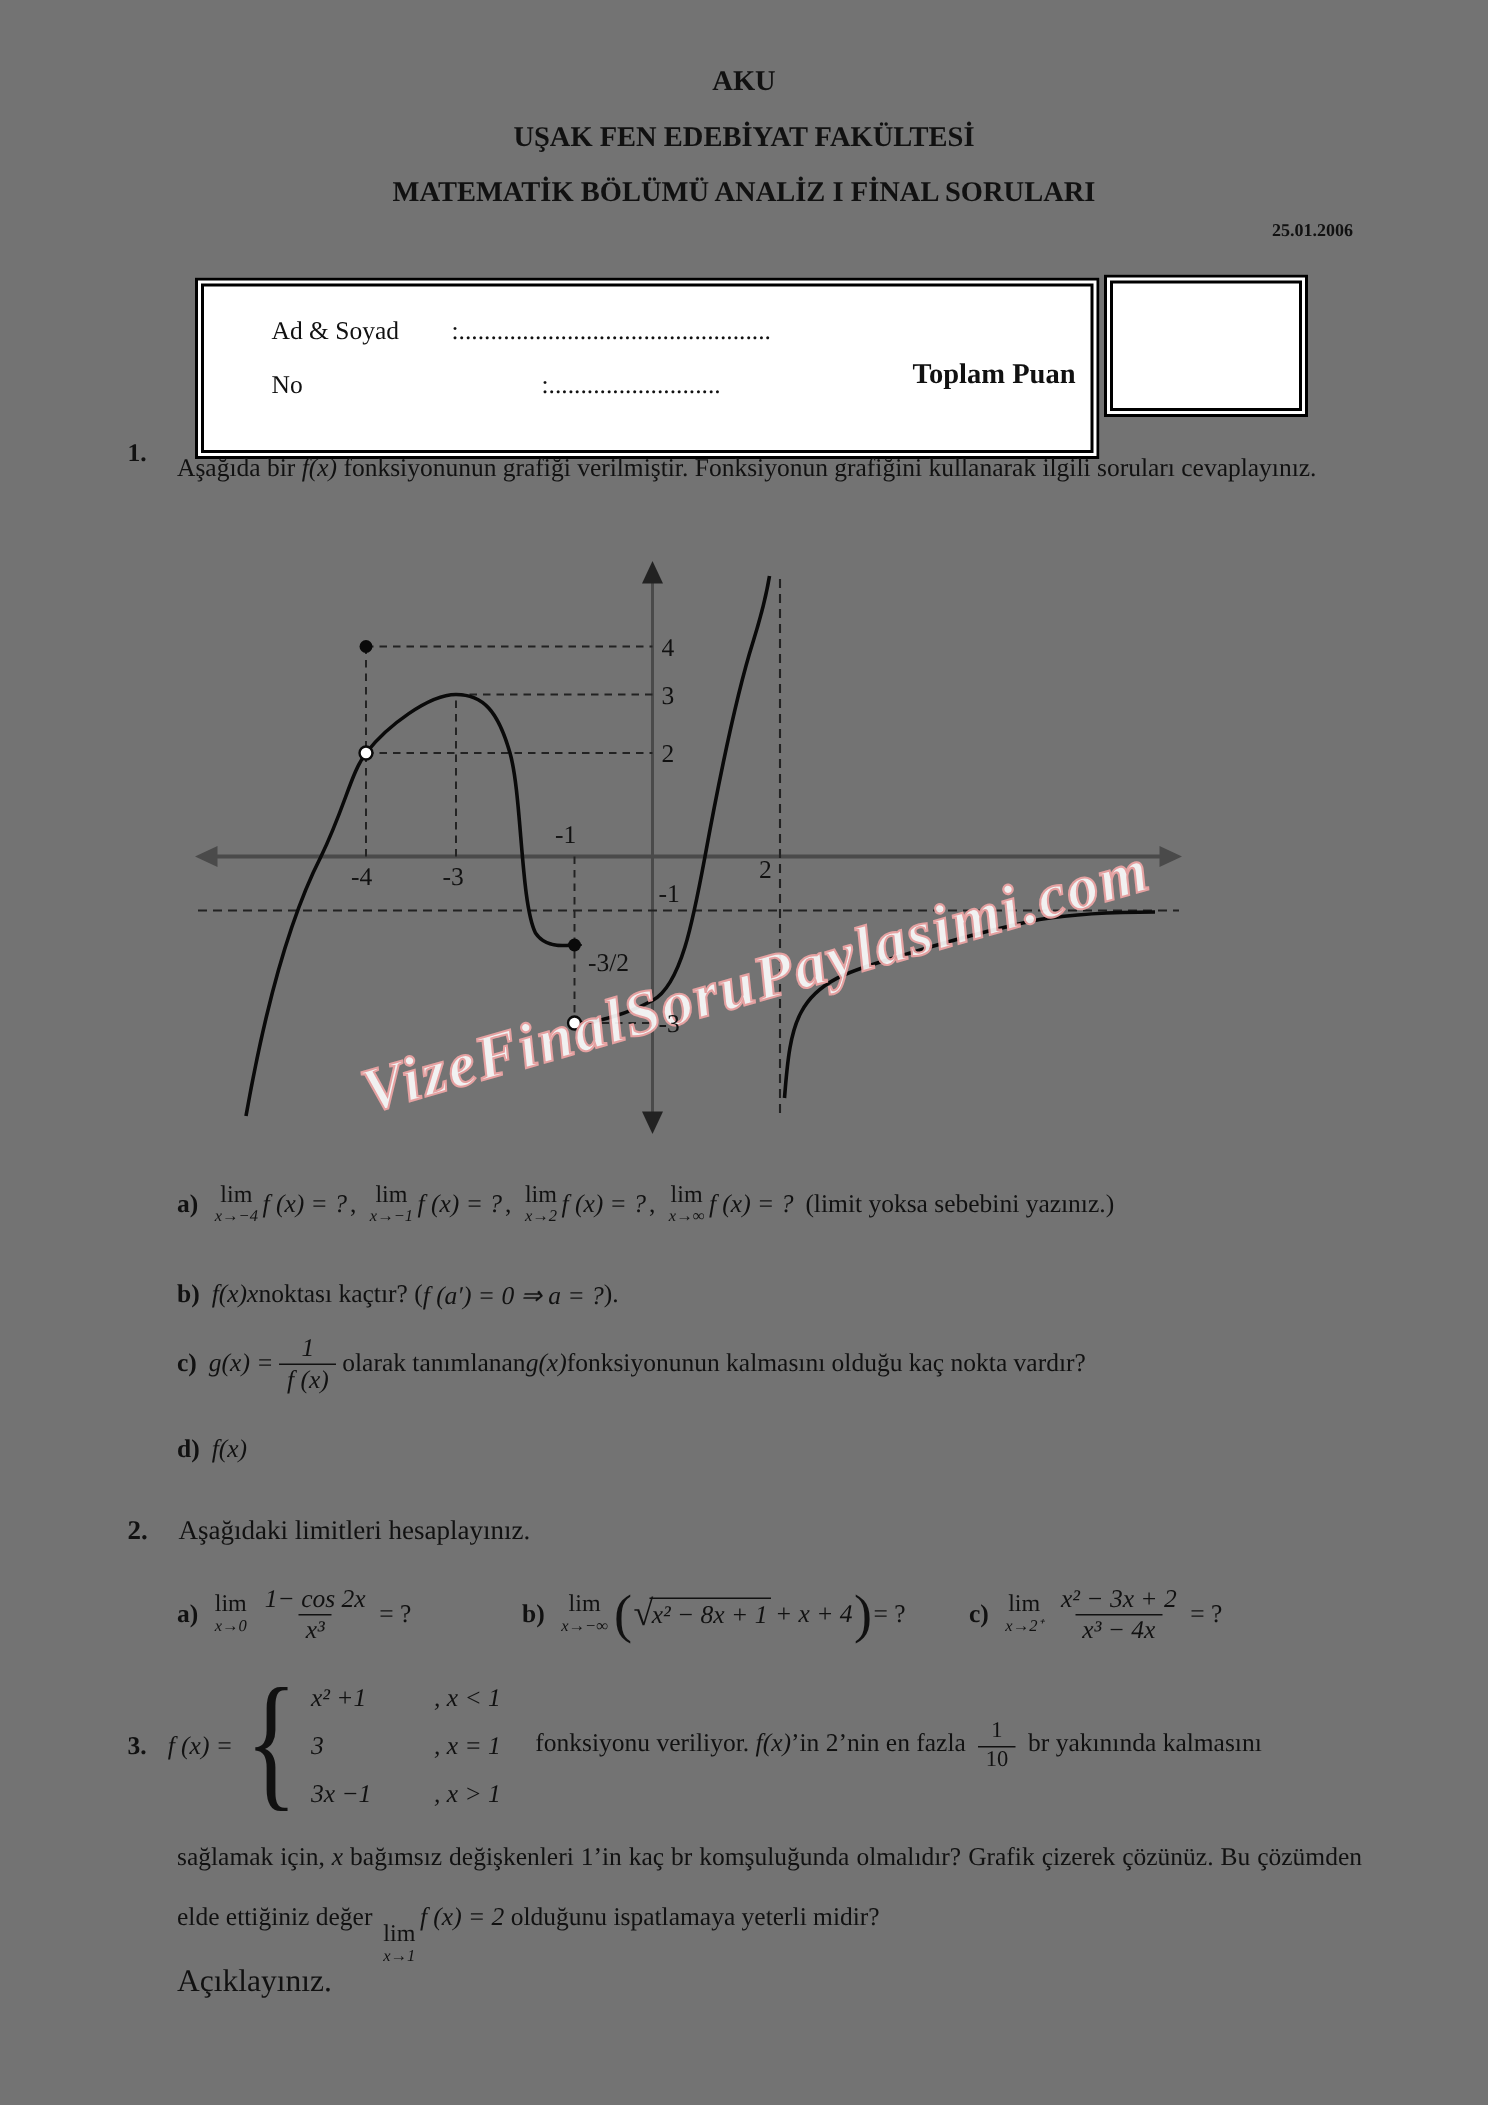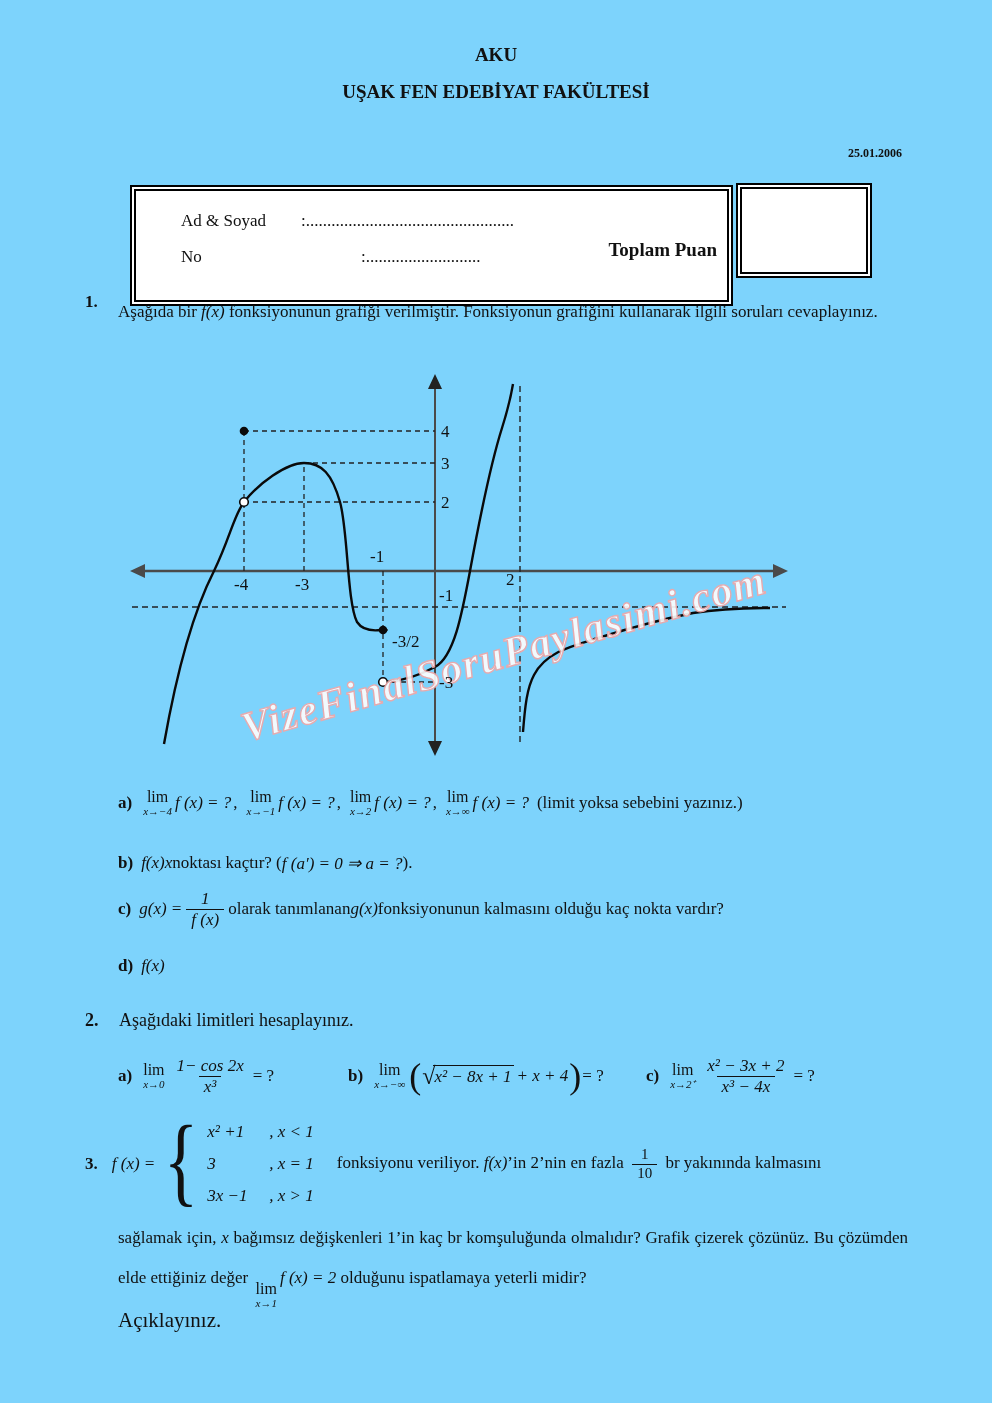--- a/index.html
+++ b/index.html
@@ -1,18 +1,18 @@
 <!DOCTYPE html>
 <html><head>
 <meta charset="utf-8">
 <style>
   * { margin:0; padding:0; box-sizing:border-box; }
   html,body { background:#ffffff; }
   body { width:992px; height:1403px; position:relative; font-family:"Liberation Serif", serif; color:#111; }
-  .page { position:absolute; inset:0; background:#7dd3fc;text-decoration:underline; }
+  .page { position:absolute; inset:0; background:#737373;text-decoration:underline; }
 
   .b { font-weight:bold; }
   .it { font-style:italic; }
 
   
   #header { position:absolute; top:36px; left:0; width:992px; text-align:center; font-weight:bold; font-size:19px; }
   #header .hline { line-height:37px; }
   #date { position:absolute; top:146px; right:90px; font-weight:bold; font-size:12px; }
 
   
@@ -55,39 +55,40 @@
   #q2h { position:absolute; left:85px; top:1010px; font-size:18px; }
   #q2h .t { margin-left:16px; }
   #q2a { left:118px; top:1042px; height:68px; }
   #q2b { left:348px; top:1042px; height:68px; }
   #q2c { left:646px; top:1042px; height:68px; }
 
   #q3 { position:absolute; left:85px; top:1108px; height:112px; display:flex; align-items:center; font-size:17px; white-space:nowrap; }
   #q3 .qn { font-weight:bold; margin-right:14px; }
   .brace { font-size:100px; font-weight:400; display:inline-block; transform:scaleX(.72); line-height:.92; margin:0 0 6px 2px; }
   .pwrows { display:inline-flex; flex-direction:column; gap:12px; margin-left:2px; }
-  .pwrow { display:flex; }
+  .pwrow { display:flex;gap:20px; }
   .pwrow .e { font-style:italic; width:62px; }
   .pwrow .c { font-style:italic; }
   #q3 .cont { margin-left:23px; }
 
   #q3p2 { position:absolute; left:118px; top:1218px; width:790px; }
   #q3p3 { position:absolute; left:118px; top:1300px; font-size:21px; line-height:40px; }
   #q3p2 .lim { vertical-align:-11px; }
 
   text { font-family:"Liberation Serif", serif; }
 </style>
 </head>
 <body>
 
 <div class="page">
 
   <div id="header">
     <div class="hline">AKU</div>
     <div class="hline">UŞAK FEN EDEBİYAT FAKÜLTESİ</div>
+    <div class="hline">MATEMATİK BÖLÜMÜ ANALİZ I FİNAL SORULARI</div>
   </div>
   <div id="date">25.01.2006</div>
 
   <div id="formbox" class="dbl">
     <div class="in">
       <span class="formrow" style="left:45px; top:20px;">Ad &amp; Soyad</span>
       <span class="formrow" style="left:165px; top:20px;">:.................................................</span>
       <span class="formrow" style="left:45px; top:56px;">No</span>
       <span class="formrow" style="left:225px; top:56px;">:...........................</span>
       <span id="total-label">Toplam Puan</span>

